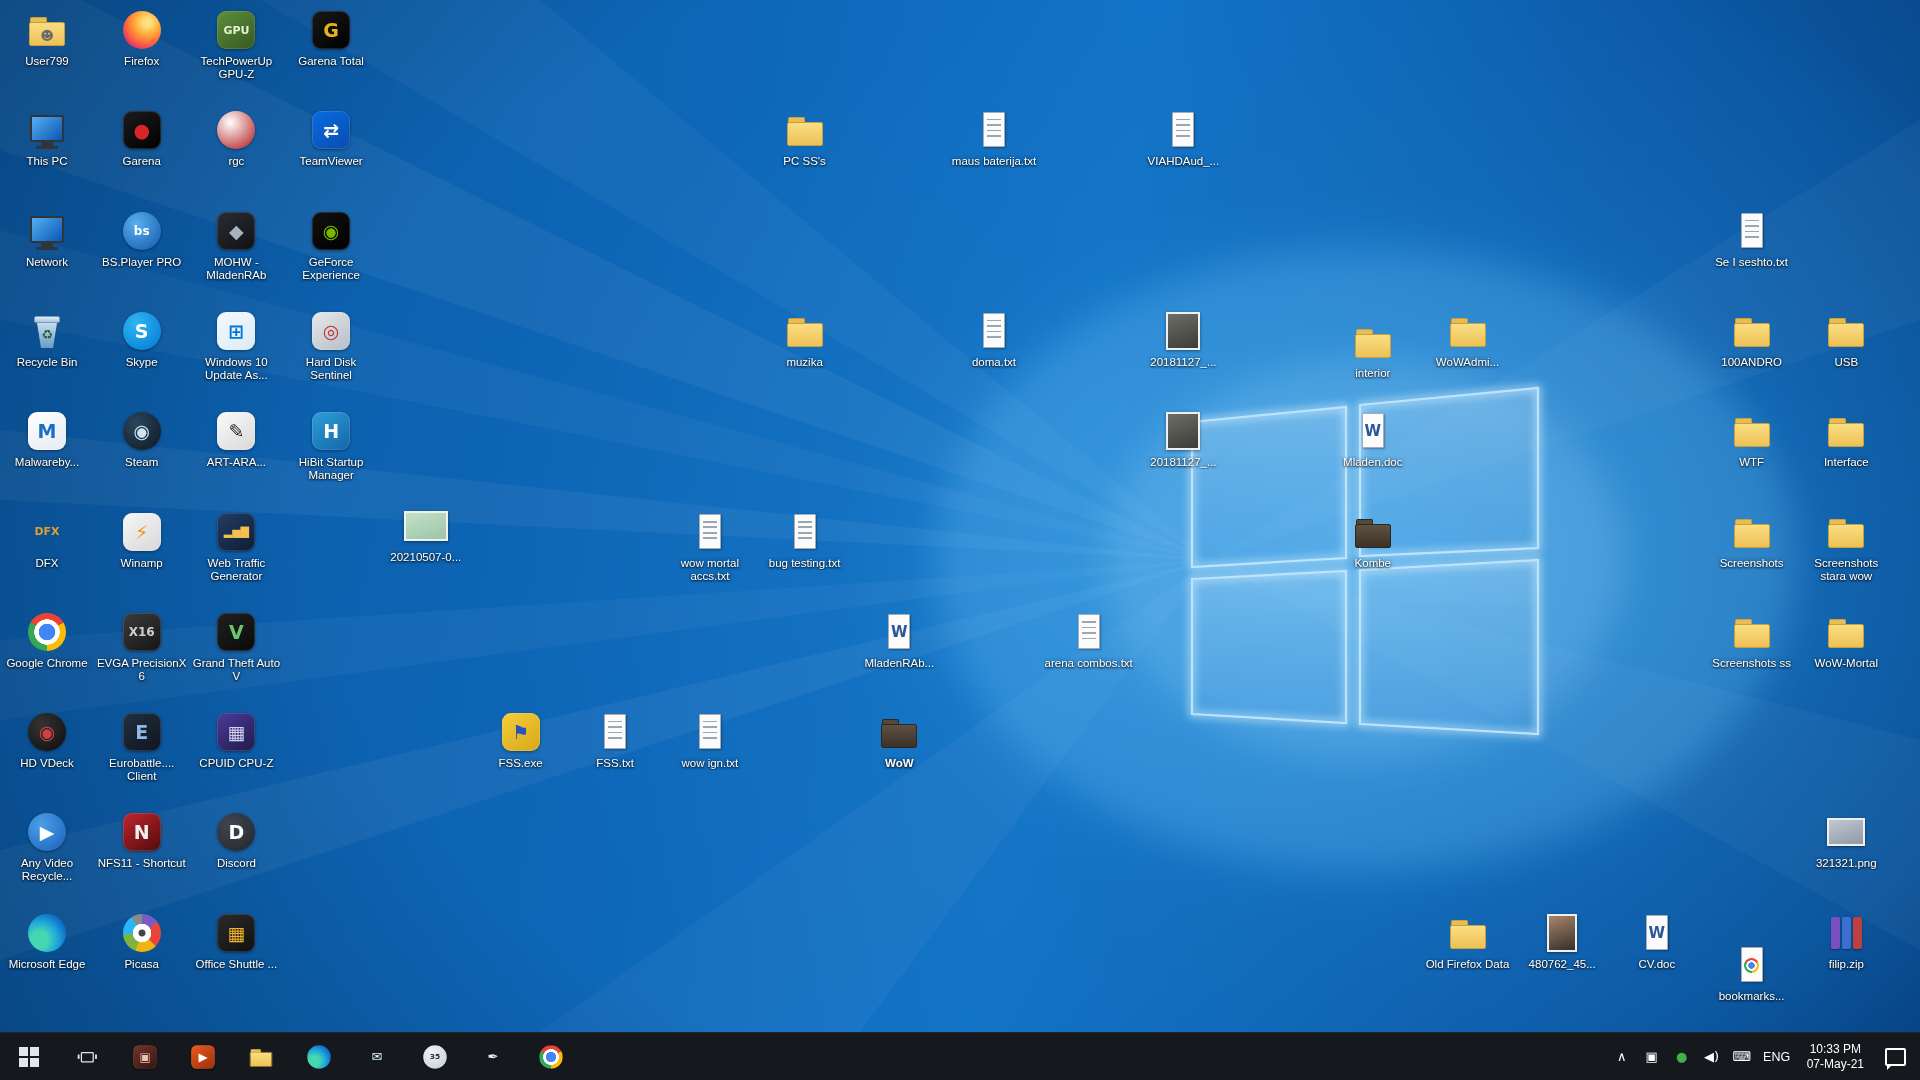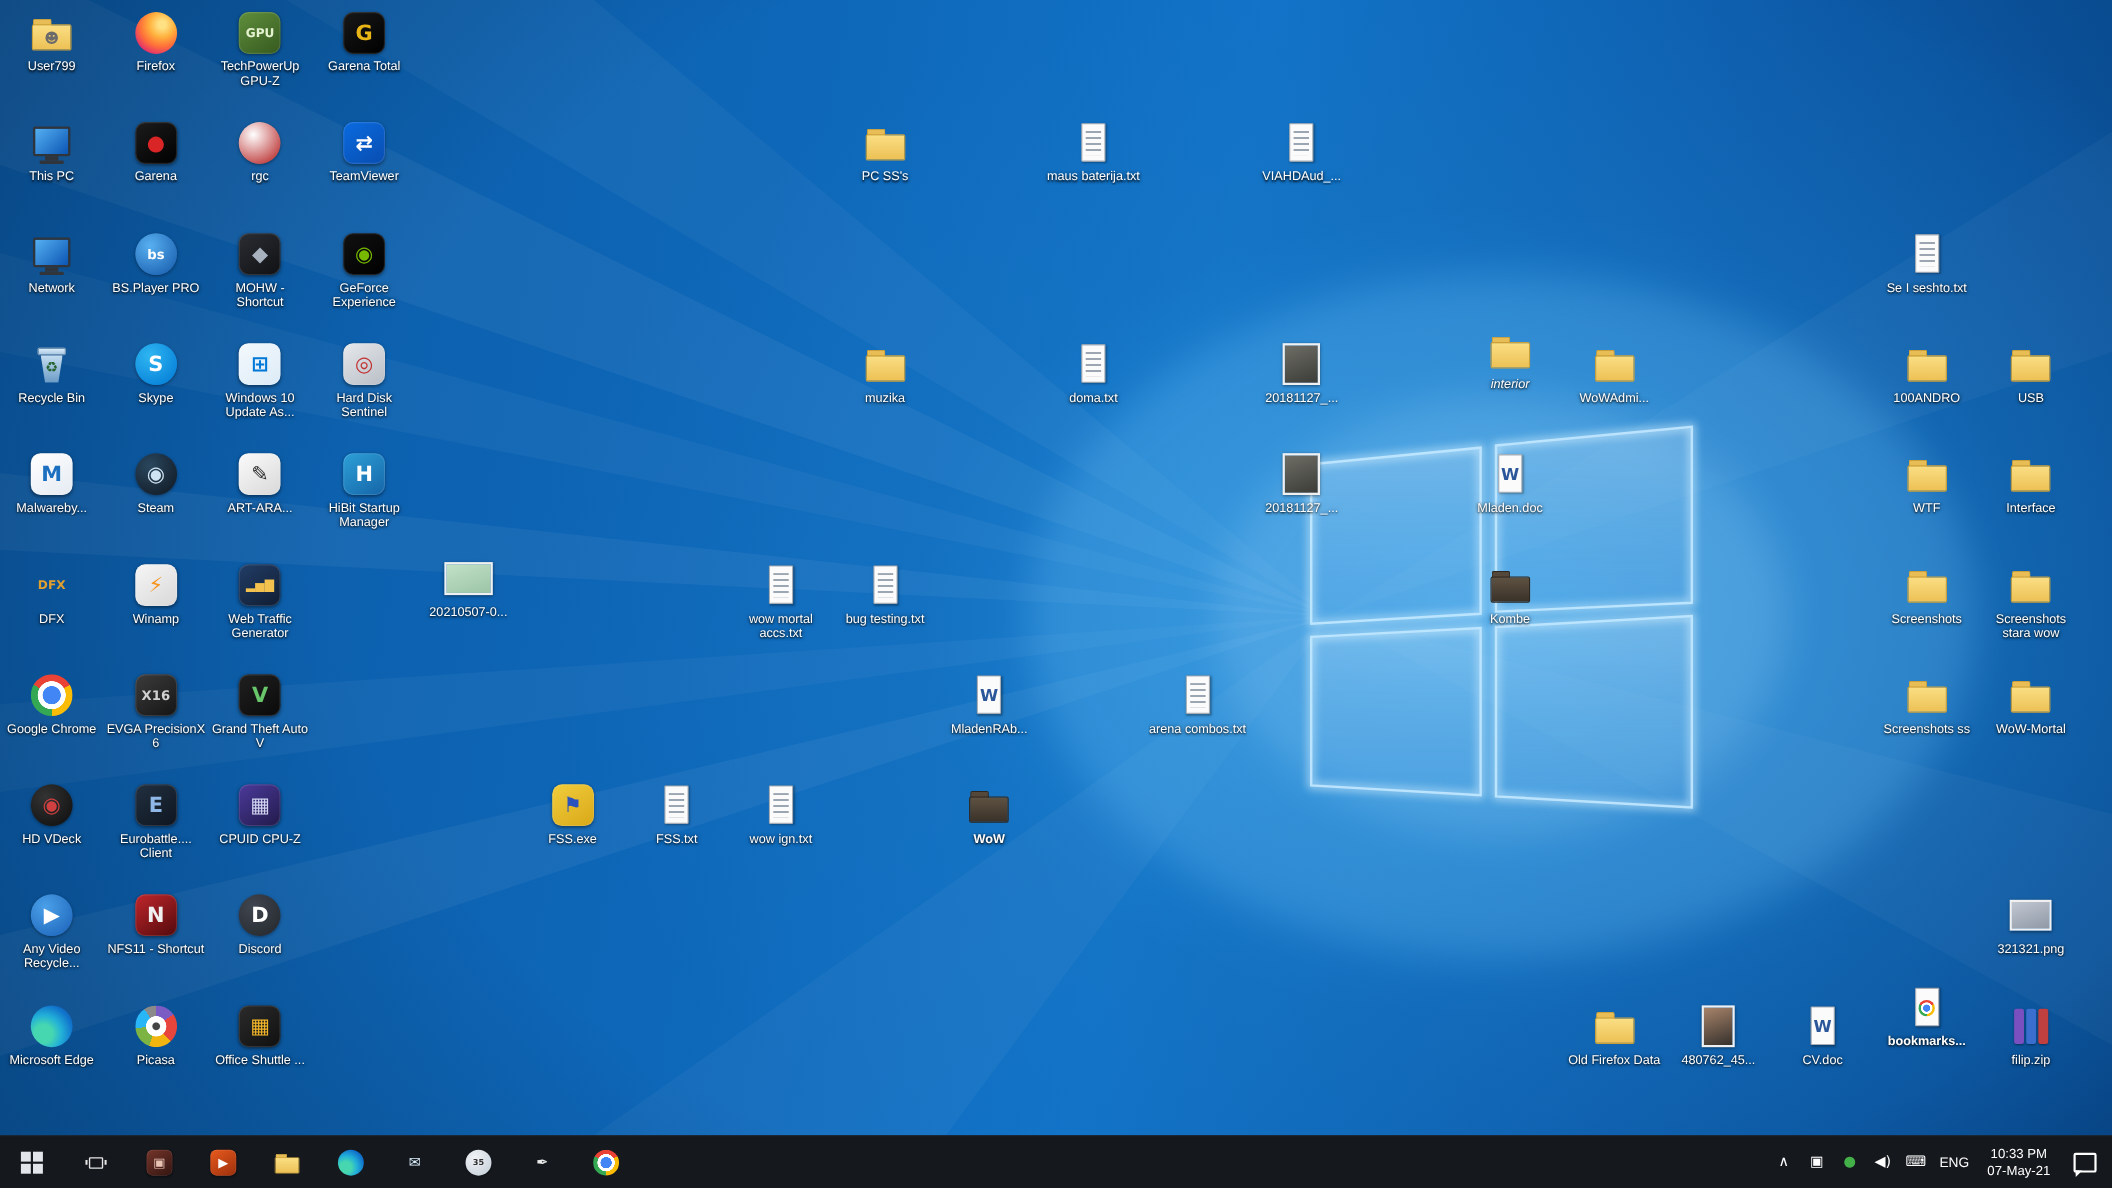--- a/index.html
+++ b/index.html
@@ -182,21 +182,21 @@
     <div class="dicon" style="left: 96.7px; top: 208.6px;">
       <div class="ic ic-circle">
         <b class="sq rnd" style="background:radial-gradient(circle at 35% 30%,#58b0f0,#1356a8);box-shadow:0 1px 3px rgba(0,0,0,.4);color:#ffffff;font-size:12px">bs</b>
       </div>
       <div class="dlabel">BS.Player PRO</div>
     </div>
     <div class="dicon" style="left: 191.4px; top: 208.6px;">
       <div class="ic ic-app">
         <b class="sq" style="background:linear-gradient(145deg,#2a2d33,#101114);box-shadow:inset 0 0 0 1px rgba(255,255,255,.12),0 1px 3px rgba(0,0,0,.4);color:#a8b2bf;font-size:19px">◆</b>
       </div>
-      <div class="dlabel">MOHW - Shortcut</div>
+      <div class="dlabel">MOHW - MladenRAb</div>
     </div>
     <div class="dicon" style="left: 286.1px; top: 208.6px;">
       <div class="ic ic-app">
         <b class="sq" style="background:linear-gradient(145deg,#111111,#000000);box-shadow:inset 0 0 0 1px rgba(255,255,255,.12),0 1px 3px rgba(0,0,0,.4);color:#76b900;font-size:19px">◉</b>
       </div>
       <div class="dlabel">GeForce Experience</div>
     </div>
     <div class="dicon" style="left: 2px; top: 308.9px;">
       <div class="ic ic-recycle">
         <i class="rb-lid"></i>
@@ -438,21 +438,21 @@
         <i class="th" style="width:30px;height:34px;background:linear-gradient(160deg,#6e6e66,#3c3c38)"></i>
       </div>
       <div class="dlabel">20181127_...</div>
     </div>
     <div class="dicon" style="left: 1138.4px; top: 409.2px;">
       <div class="ic ic-thumb">
         <i class="th" style="width:30px;height:34px;background:linear-gradient(160deg,#6e6e66,#3c3c38)"></i>
       </div>
       <div class="dlabel">20181127_...</div>
     </div>
-    <div class="dicon" style="left: 1327.8px; top: 297px; font-style: italic;">
+    <div class="dicon" style="left: 1327.8px; top: 320px;">
       <div class="ic ic-folder">
         <i class="f-tab"></i>
         <i class="f-body"></i>
       </div>
       <div class="dlabel">interior</div>
     </div>
     <div class="dicon" style="left: 1327.8px; top: 409.2px;">
       <div class="ic ic-doc">
         <i class="pg"></i>
         <b class="pg-w">W</b>
@@ -521,21 +521,21 @@
       </div>
       <div class="dlabel">Screenshots</div>
     </div>
     <div class="dicon" style="left: 1706.6px; top: 609.8px;">
       <div class="ic ic-folder">
         <i class="f-tab"></i>
         <i class="f-body"></i>
       </div>
       <div class="dlabel">Screenshots ss</div>
     </div>
-    <div class="dicon" style="left: 1706.6px; top: 894px; font-weight: bold;">
+    <div class="dicon" style="left: 1706.6px; top: 943px;">
       <div class="ic ic-html">
         <i class="pg"></i>
         <i class="mini-chrome"></i>
       </div>
       <div class="dlabel">bookmarks...</div>
     </div>
     <div class="dicon" style="left: 1801.3px; top: 308.9px;">
       <div class="ic ic-folder">
         <i class="f-tab"></i>
         <i class="f-body"></i>

